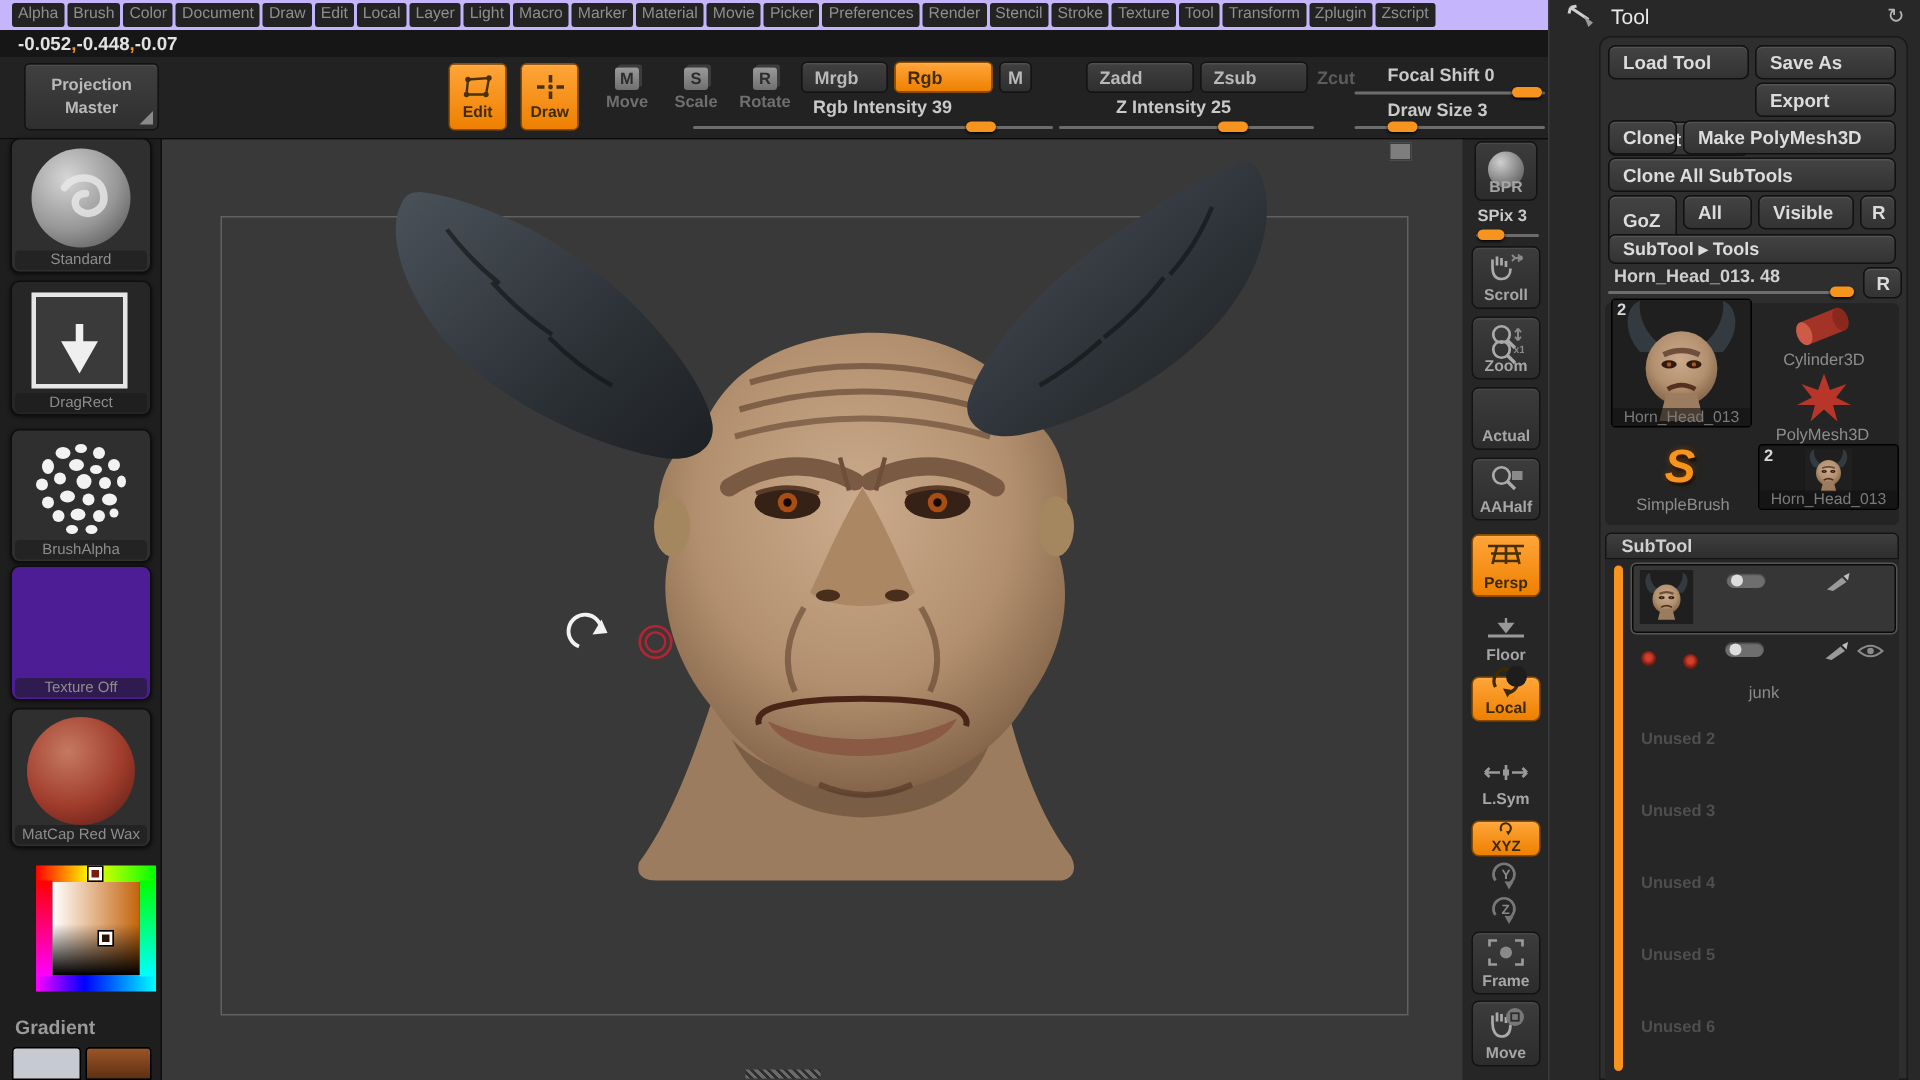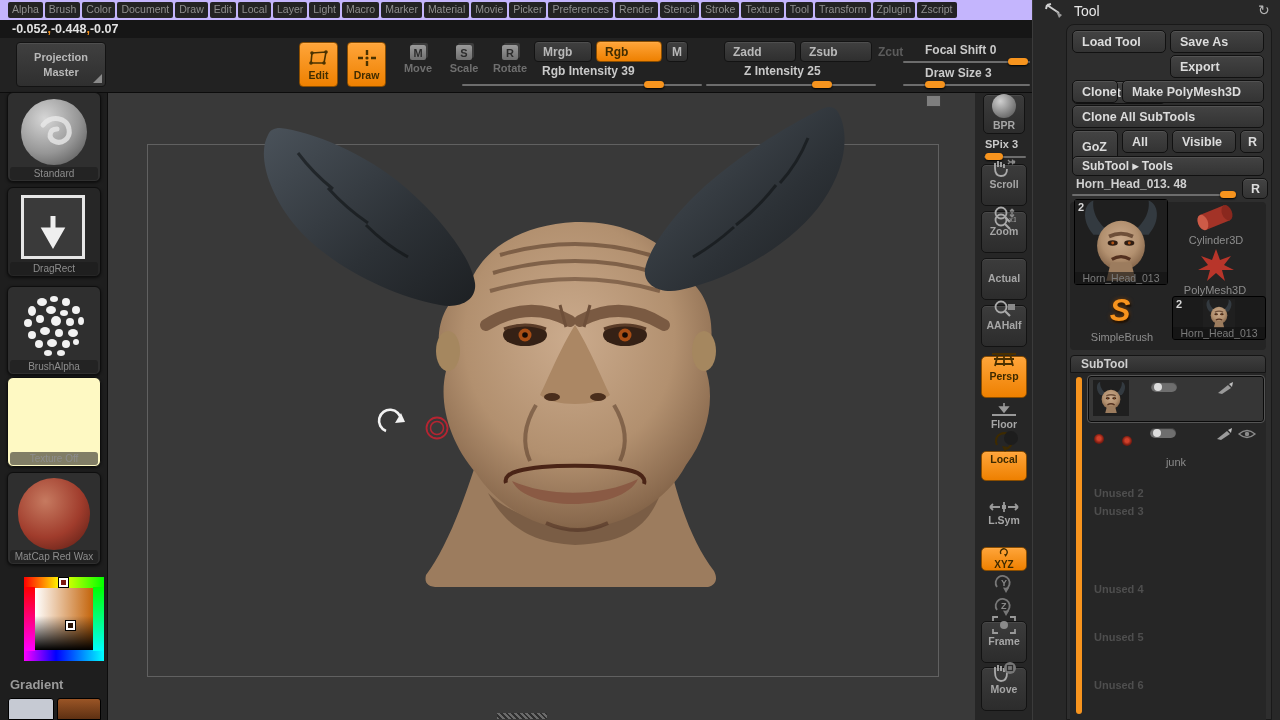--- a/index.html
+++ b/index.html
@@ -39,21 +39,21 @@
   .sidebar{position:absolute;left:0;top:93px;width:108px;height:627px;background:#1e1e1e;border-right:1px solid #0d0d0d;box-sizing:border-box;}
   .sthumb{position:absolute;left:7px;width:94px;background:#2f2f2f;border:1px solid #0e0e0e;
     border-radius:6px;box-shadow:0 1px 3px rgba(0,0,0,.6);box-sizing:border-box;}
   .sthumb .tlabel{position:absolute;left:2px;right:2px;bottom:1px;text-align:center;font-size:10px;
     color:#8d8d8d;background:rgba(25,25,25,.55);border-radius:3px;padding:1px 0;white-space:nowrap;overflow:hidden;}
   .sphere{position:absolute;border-radius:50%;}
   
   .vbtn{position:absolute;left:981px;width:46px;background:linear-gradient(#3c3c3c,#2c2c2c);
     border:1px solid #131313;border-radius:5px;color:#a6a6a6;font-size:10.5px;font-weight:bold;
     display:flex;flex-direction:column;align-items:center;justify-content:flex-end;
-    padding-bottom:15px;box-sizing:border-box;box-shadow:inset 0 1px 0 rgba(255,255,255,.07);}
+    padding-bottom:2px;box-sizing:border-box;box-shadow:inset 0 1px 0 rgba(255,255,255,.07);}
   .vbtn.orange{background:linear-gradient(#ffa53a,#ee8000);color:#3d2a00;border-color:#8a4d00;}
   .vbtn .ic{flex:1;display:flex;align-items:center;justify-content:center;width:100%;}
   
   .panel{position:absolute;left:1032px;top:0;width:248px;height:720px;background:#282828;border-left:1px solid #3b3b3b;box-sizing:border-box;}
   .panel-title{position:absolute;left:1074px;top:3px;color:#e8e8e8;font-size:14px;}
   .reset-glyph{position:absolute;left:1258px;top:2px;color:#b5b5b5;font-size:14px;}
   .panel-box{position:absolute;left:1066px;top:24px;width:206px;height:696px;background:#2e2e2e;
     border:1px solid #191919;border-radius:8px 8px 0 0;box-sizing:border-box;}
   .pbtn{position:absolute;background:linear-gradient(#434343,#333333);border:1px solid #111;
     border-radius:5px;box-shadow:inset 0 1px 0 rgba(255,255,255,.09);color:#dcdcdc;font-weight:bold;
@@ -321,21 +321,21 @@
       <ellipse cx="21" cy="53" rx="4" ry="4"></ellipse>
         <ellipse cx="34" cy="52" rx="5" ry="4"></ellipse>
         <ellipse cx="48" cy="53" rx="4" ry="4"></ellipse>
         <ellipse cx="58" cy="51" rx="3" ry="3"></ellipse>
       <ellipse cx="30" cy="62" rx="4" ry="3"></ellipse>
         <ellipse cx="43" cy="62" rx="4" ry="3"></ellipse>
     </g>
   </svg>
   <div class="tlabel">BrushAlpha</div>
 </div>
-<div class="sthumb" style="top:377px;height:90px;background:#fef9c3;">
+<div class="sthumb" style="top:377px;height:90px;background:#4c1d95;">
   <div class="tlabel">Texture Off</div>
 </div>
 <div class="sthumb" style="top:472px;height:93px;">
   <div class="sphere" style="left:10px;top:5px;width:72px;height:72px;background:radial-gradient(circle at 38% 32%,#c67a60,#a03c2c 55%,#5e1f16 92%);"></div>
   <div class="tlabel">MatCap Red Wax</div>
 </div>
 <div class="picker">
   <div class="edge" style="left:0;top:0;width:80px;height:11px;background:linear-gradient(90deg,#f00,#ff0 45%,#0f0);"></div>
   <div class="edge" style="left:0;bottom:0;width:80px;height:11px;background:linear-gradient(90deg,#f0f,#00f 40%,#0ff);"></div>
   <div class="edge" style="left:0;top:10px;width:11px;height:64px;background:linear-gradient(#f00,#f0f);"></div>
@@ -589,16 +589,16 @@
       <path d="M12,2 L16,0 L15,5 Z" fill="#c0c0c0"></path>
     </svg>
   <svg style="position:absolute;left:150px;top:4px;" width="18" height="12" viewBox="0 0 18 12">
       <path d="M1,6 Q9,-1 17,6 Q9,13 1,6 Z" stroke="#8a8a8a" stroke-width="1.4" fill="none"></path>
       <circle cx="9" cy="6" r="2.2" fill="#8a8a8a"></circle>
     </svg>
 </div>
 <div class="subtool-item-label" style="top:456px;color:#8a8a8a;">junk</div>
 
 <div class="unused" style="top:487px;">Unused 2</div>
-<div class="unused" style="top:505px;">Unused 3</div>
+<div class="unused" style="top:535px;">Unused 3</div>
 <div class="unused" style="top:583px;">Unused 4</div>
 <div class="unused" style="top:631px;">Unused 5</div>
 <div class="unused" style="top:679px;">Unused 6</div>
 
 </body></html>

